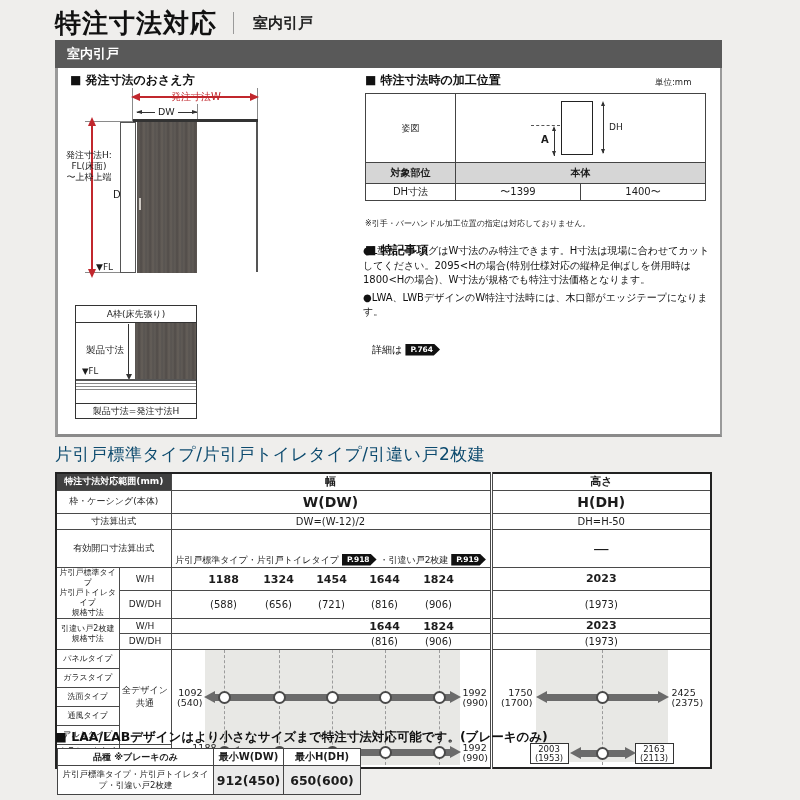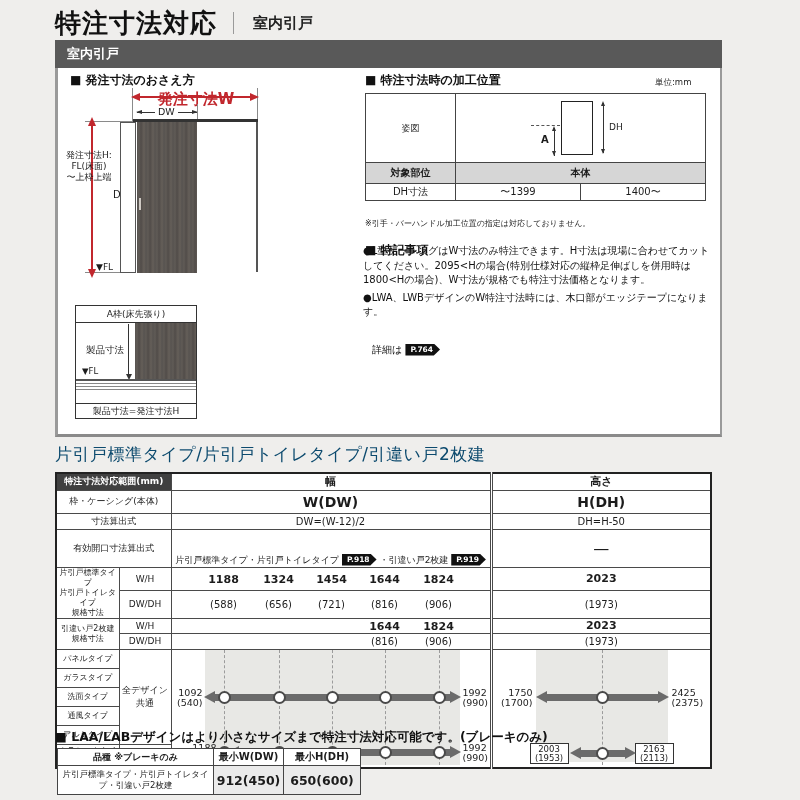--- a/index.html
+++ b/index.html
@@ -96,21 +96,21 @@
   <div class="abs method-bar">室内引戸</div>
   <div class="abs panel-body"></div>
 
   <div class="abs sec-title" style="left:70px;top:72px;">■ 発注寸法のおさえ方</div>
 
   <div class="abs tick" style="left:132px;top:88px;width:1px;height:34px;"></div>
   <div class="abs tick" style="left:257px;top:88px;width:1px;height:34px;"></div>
   <div class="abs redline-h" style="left:136px;top:96px;width:120px;"></div>
   <div class="abs tri rl" style="left:131px;top:93px;"></div>
   <div class="abs tri rr" style="left:250px;top:93px;"></div>
-  <div class="abs" style="left:146px;top:90px;width:100px;text-align:center;font-size:15px;font-weight:bold;color:#c1272d;">発注寸法W</div>
+  <div class="abs" style="left:146px;top:90px;width:100px;text-align:center;font-size:10px;font-weight:normal;color:#c1272d;">発注寸法W</div>
 
   <div class="abs" style="left:137px;top:112px;width:61px;height:1px;background:#333;"></div>
   <div class="abs" style="left:136px;top:110px;border-top:2.5px solid transparent;border-bottom:2.5px solid transparent;border-right:6px solid #333;width:0;height:0;"></div>
   <div class="abs" style="left:192px;top:110px;border-top:2.5px solid transparent;border-bottom:2.5px solid transparent;border-left:6px solid #333;width:0;height:0;"></div>
   <div class="abs tick" style="left:197px;top:104px;width:1px;height:18px;"></div>
   <div class="abs" style="left:155px;top:106px;background:#fff;padding:0 3px;font-size:9.5px;">DW</div>
 
   <div class="abs tick" style="left:85px;top:121px;width:50px;height:1px;"></div>
   <div class="abs tick" style="left:85px;top:272px;width:50px;height:1px;"></div>
   <div class="abs redline-v" style="left:91px;top:125px;height:144px;"></div>

